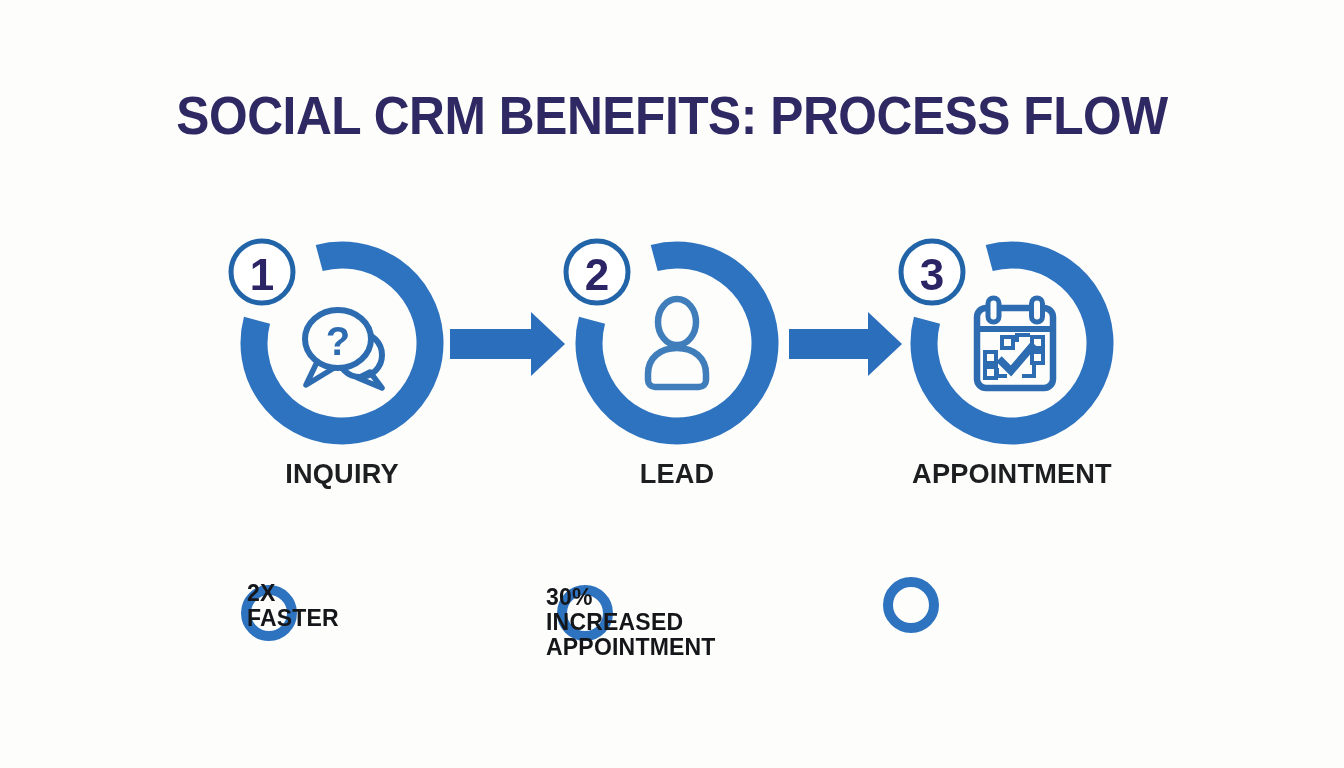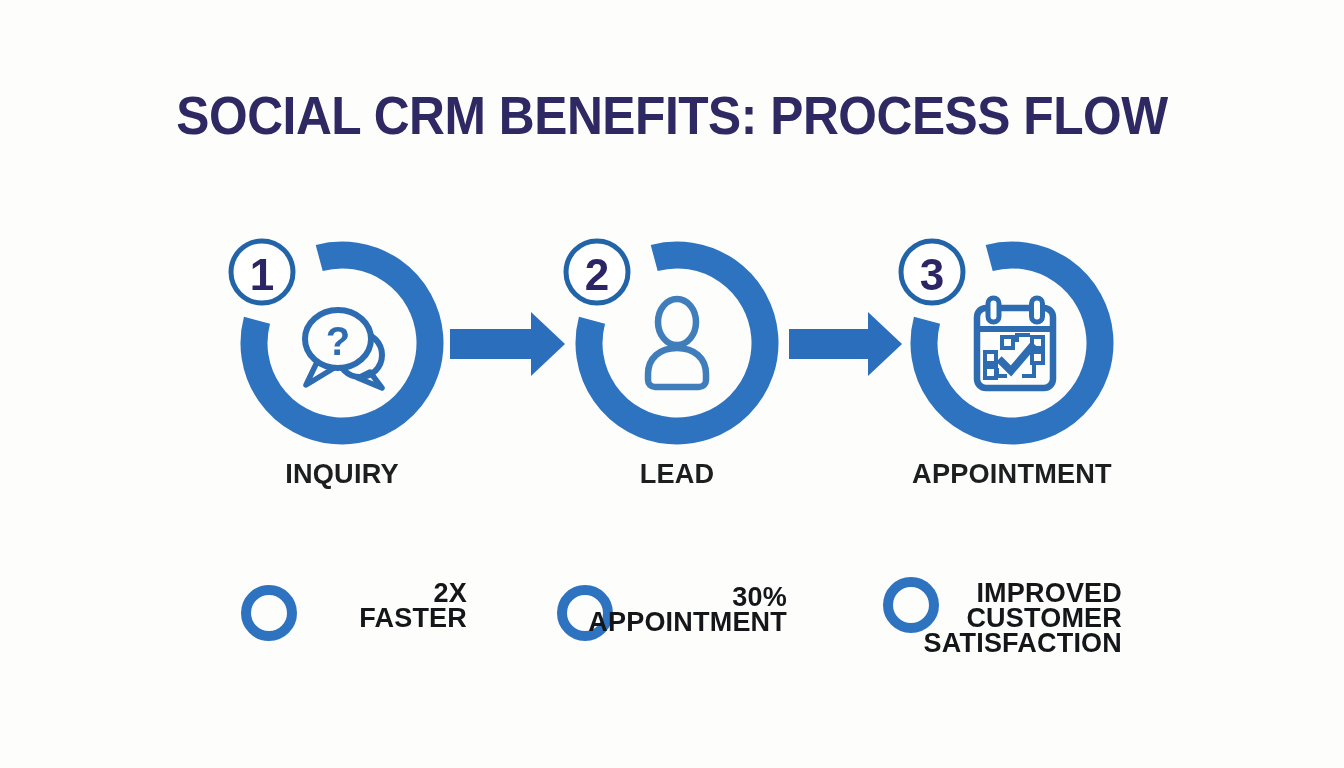--- a/index.html
+++ b/index.html
@@ -33,26 +33,26 @@
   
   .benefit-ring{
     position:absolute; width:36px; height:36px;
     border:10px solid #2e73bf; border-radius:50%;
     box-sizing:content-box; background:transparent;
   }
   .bring1{ left:241px; top:585px; }
   .bring2{ left:557px; top:585px; }
   .bring3{ left:883px; top:577px; }
   .benefit-text{
-    position:absolute; width:220px; text-align:right;
-    font-size:27px; font-weight:bold; color:#151619;
+    position:absolute; width:220px; text-align:left;
+    font-size:23px; font-weight:bold; color:#151619;
     line-height:25px; letter-spacing:0.2px;
   }
   .btext1{ left:247px; top:581px; }
-  .btext2{ left:567px; top:585px; }
+  .btext2{ left:546px; top:585px; }
   .btext3{ left:902px; top:581px; }
 </style>
 </head>
 <body>
 
 <div class="canvas">
 
   <h1 class="title">SOCIAL CRM BENEFITS: PROCESS FLOW</h1>
 
   <div class="step step1">
@@ -123,23 +123,19 @@
 
   <div class="benefit-ring bring1"></div>
   <div class="benefit-text btext1">
     <div>2X</div>
     <div>FASTER</div>
   </div>
 
   <div class="benefit-ring bring2"></div>
   <div class="benefit-text btext2">
     <div>30%</div>
+    <div>INCREASED</div>
     <div>APPOINTMENT</div>
   </div>
 
   <div class="benefit-ring bring3"></div>
-  <div class="benefit-text btext3">
-    <div>IMPROVED</div>
-    <div>CUSTOMER</div>
-    <div>SATISFACTION</div>
-  </div>
 
 </div>
 
 </body></html>

